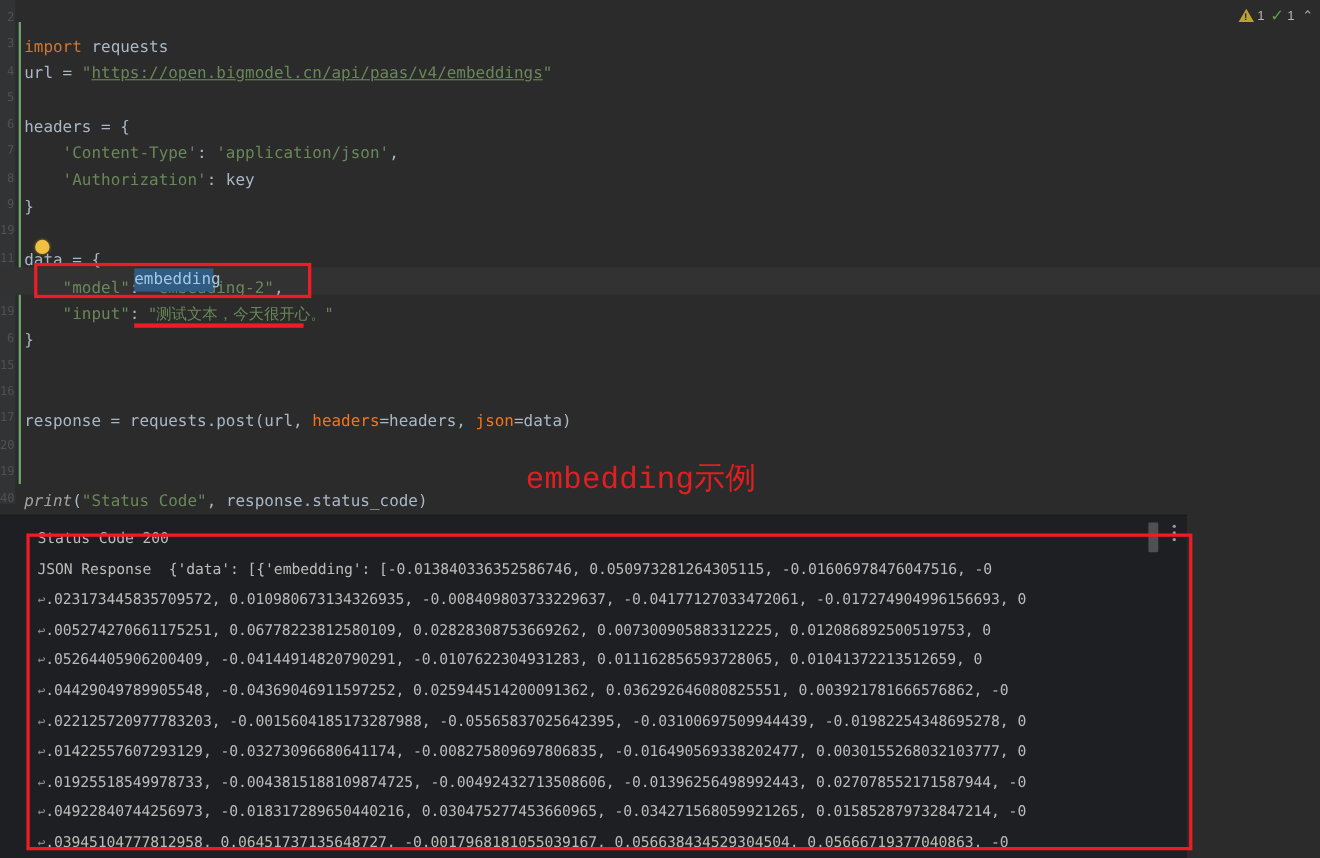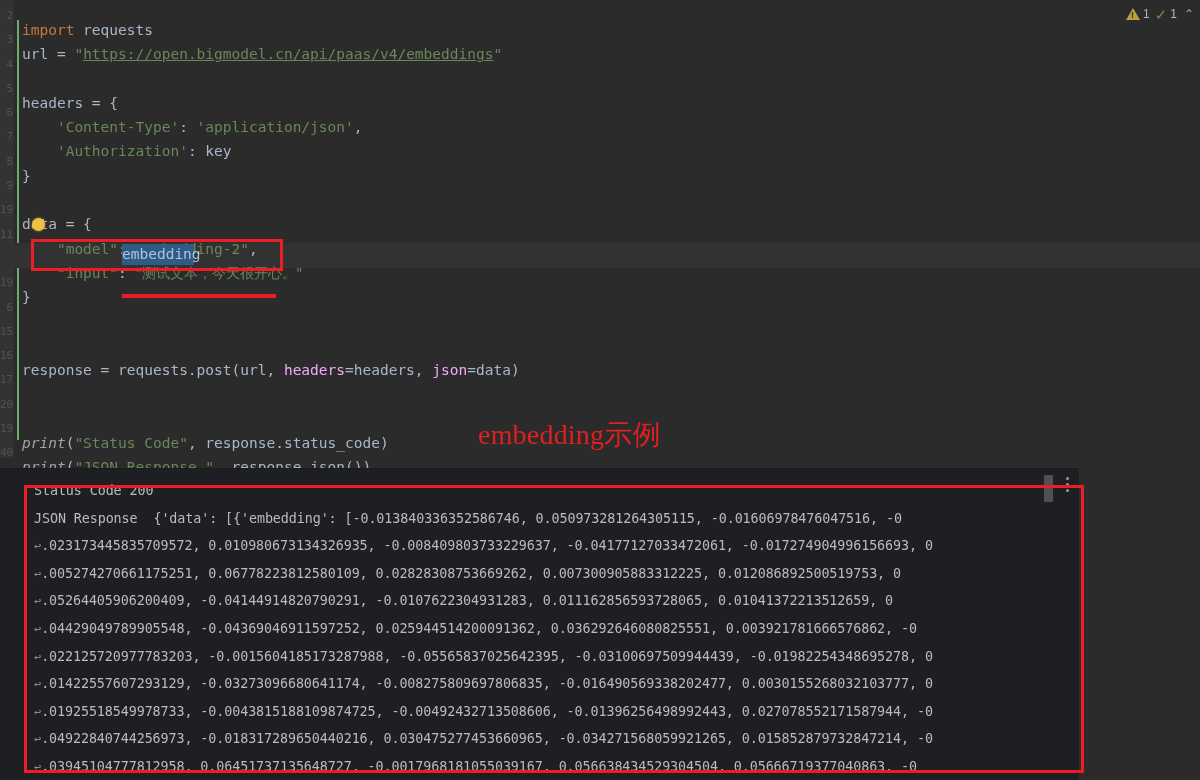--- a/index.html
+++ b/index.html
@@ -23,28 +23,28 @@
     padding-top: 4px; overflow: hidden;
   }
   .gutter .ln { height: 24.3px; line-height: 24.3px; padding-right: 1px; opacity: .75; }
   .changebar {
     position: absolute; left: 17px; top: 20px; width: 2px; height: 420px;
     background: #6ea96e;
   }
   .code {
     position: absolute; left: 22px; top: 0; width: 1160px; height: 458px;
     font-size: 14.5px; line-height: 24.3px; color: #a9b7c6;
-    padding-top: 18px; white-space: pre;
+    padding-top: 31px; white-space: pre;
   }
   .code .line { height: 24.3px; }
   .kw   { color: #cc7832; }
   .str  { color: #6a8759; }
   .link { color: #6a8759; text-decoration: underline; text-decoration-color: #6a8759; }
   .fn   { color: #a3a3a3; font-style: italic; }
-  .namedarg { color: #f0abfc; }
+  .namedarg { color: #f97316; }
   .plain{ color: #a9b7c6; }
   .cjk  { color: #6a8759; font-family: "DejaVu Sans", "Liberation Sans", sans-serif; font-size: 14px;}
 
   
   .curline {
     position: absolute; left: 0; top: 243px; width: 1200px; height: 25px;
     background: #323232; pointer-events: none;
   }
   
   .selection {
@@ -67,21 +67,21 @@
   .redbox-model {
     position: absolute; left: 31px; top: 239px; width: 252px; height: 32px;
     border: 3px solid #ee1c25; pointer-events: none;
   }
   .redline-input {
     position: absolute; left: 122px; top: 294px; width: 154px; height: 4px;
     background: #ee1c25;
   }
   .annot-label {
     position: absolute; left: 478px; top: 416px;
-    font-family: Liberation Serif, serif;
+    font-family: Liberation Mono, monospace;
     font-size: 28px; color: #e02020; letter-spacing: .2px;
   }
   .redbox-console {
     position: absolute; left: 24px; top: 485px; width: 1060px; height: 288px;
     border: 3px solid #ee1c25; pointer-events: none; z-index: 5;
   }
 
   
   .topright {
     position: absolute; right: 6px; top: 4px; height: 20px;

